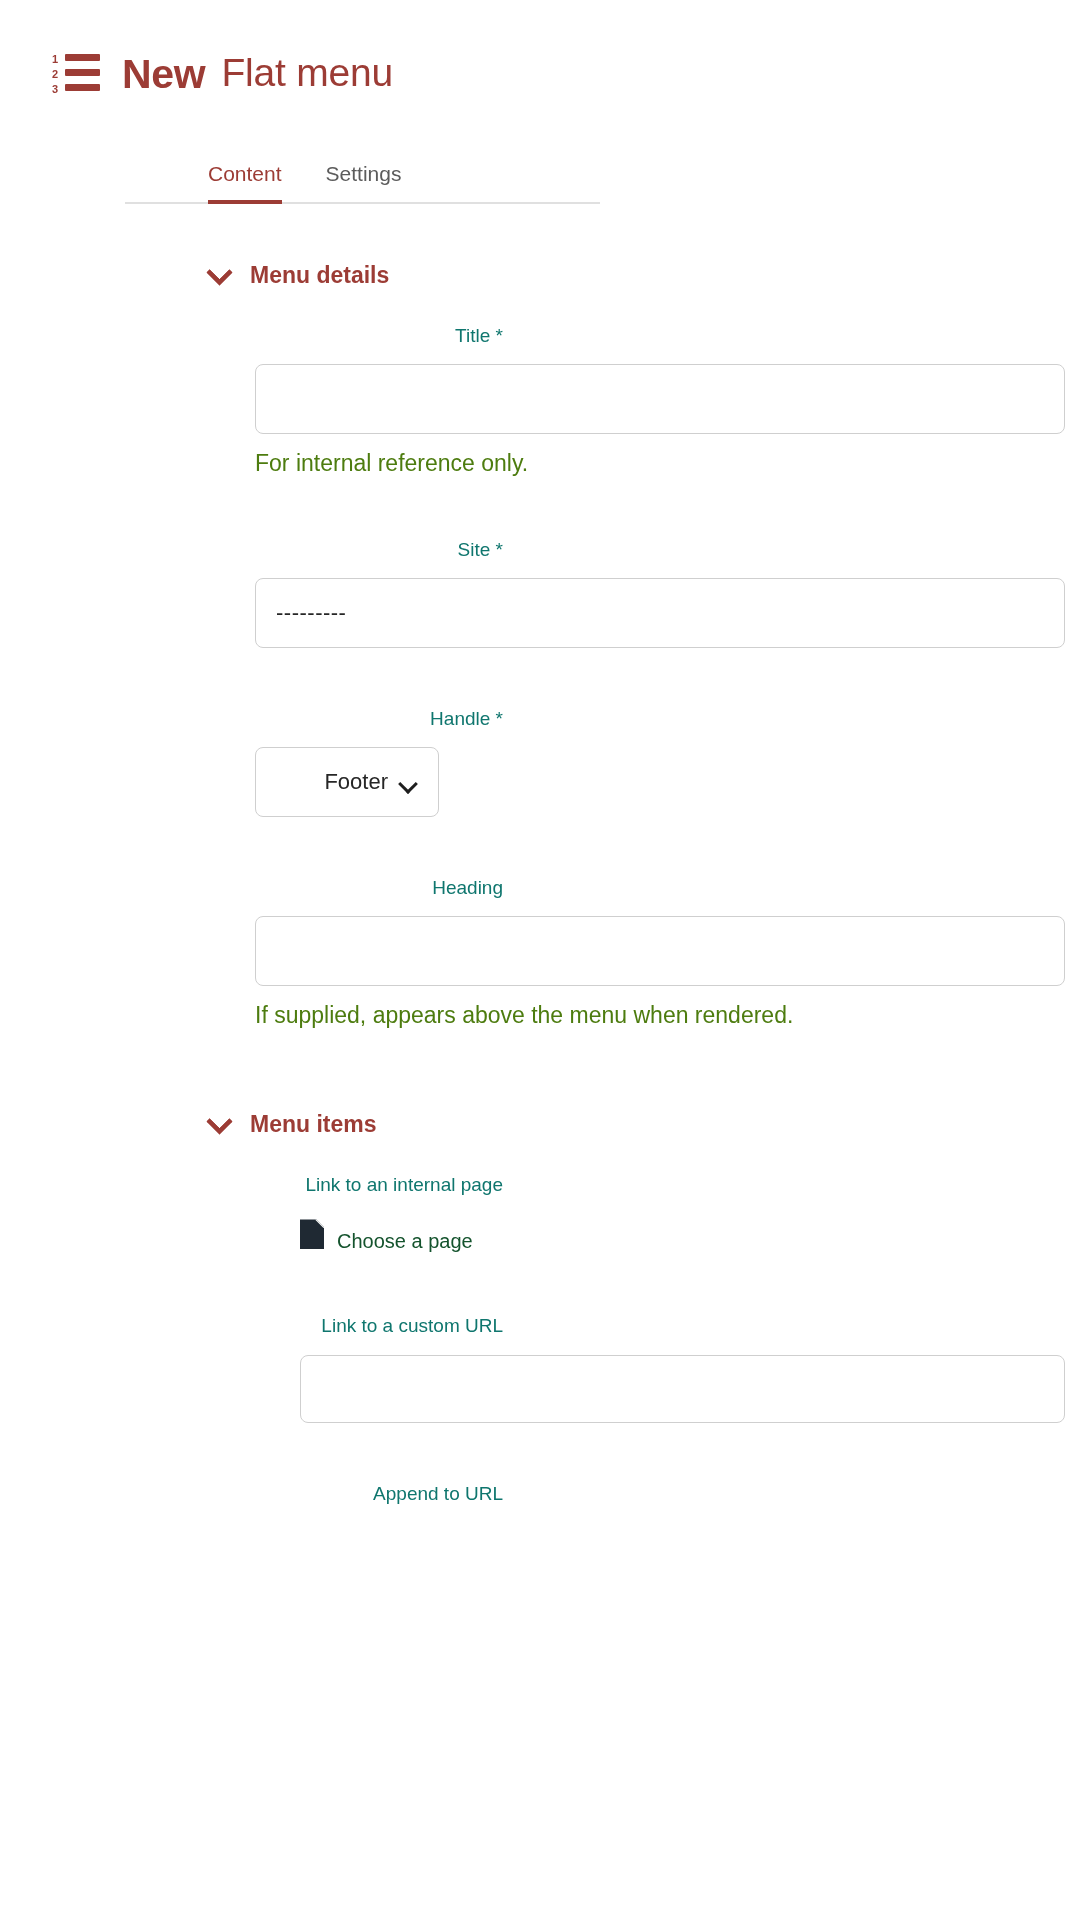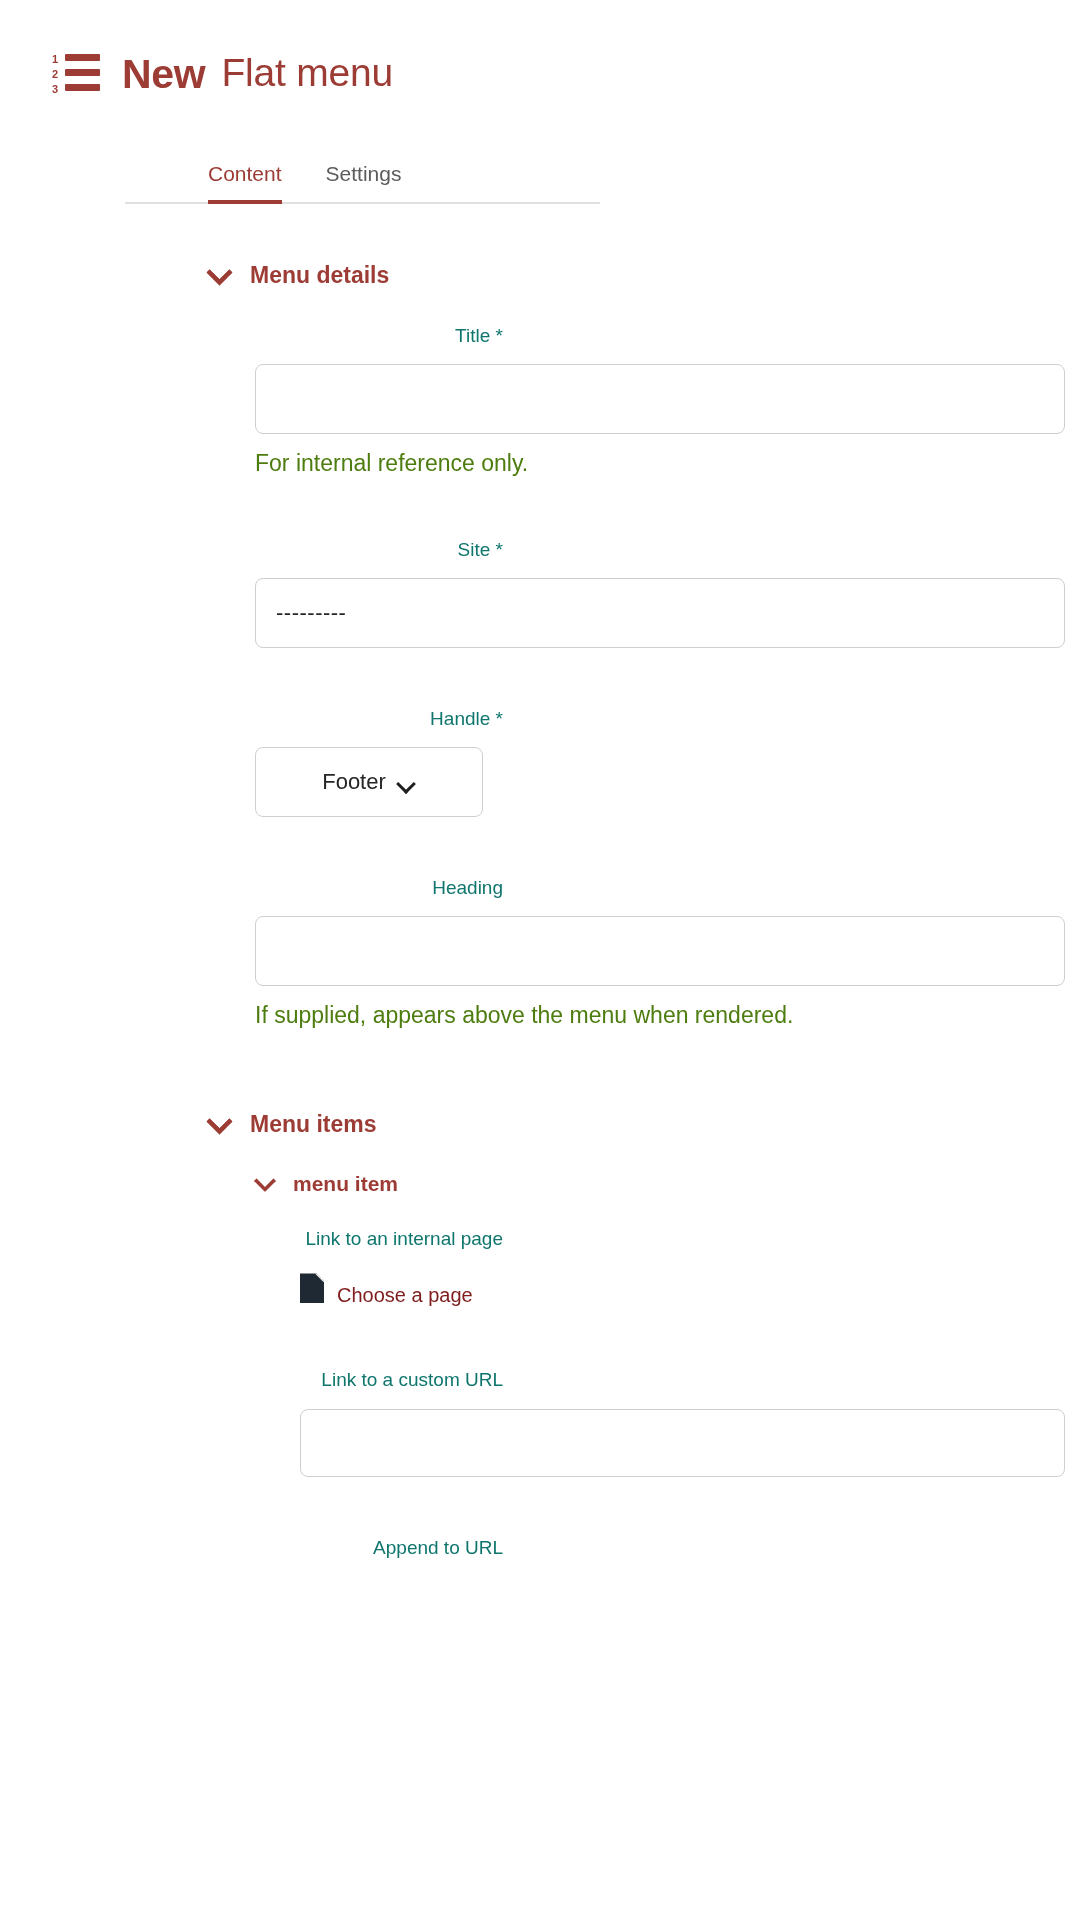--- a/index.html
+++ b/index.html
@@ -200,22 +200,22 @@
     border-radius: 8px;
     background: #fff;
     font-size: 22px;
     color: #262626;
     padding: 0 20px;
     letter-spacing: 0.5px;
     font-family: "Liberation Sans", sans-serif;
     cursor: pointer;
   }
   .select-input.compact {
-    width: 228px;
-    justify-content: center;
+    width: 184px;
+    justify-content: flex-end;
     letter-spacing: normal;
     font-size: 22px;
   }
   .select-chev {
     display: inline-block;
     width: 18px;
     height: 11px;
     position: relative;
     margin-left: 12px;
     flex: 0 0 auto;
@@ -267,21 +267,21 @@
     position: absolute;
     right: 0;
     top: 0;
     width: 9px;
     height: 9px;
     background: #ffffff;
     clip-path: polygon(0 0, 100% 100%, 100% 0);
   }
   .chooser-label {
     font-size: 20px;
-    color: #7f1d1d;
+    color: #14532d;
     margin-top: 15px;
   }
 </style>
 </head>
 <body>
 
 <div class="page">
 
   <div class="header">
     <span class="list-icon">
@@ -354,24 +354,20 @@
       <div class="help-text">If supplied, appears above the menu when rendered.</div>
     </div>
 
     <div class="spacer-lg"></div>
 
     <div class="section-head">
       <span class="chev"></span>
       <span class="section-title">Menu items</span>
     </div>
 
-    <div class="section-head sub">
-      <span class="chev small"></span>
-      <span class="section-title sub">menu item</span>
-    </div>
 
     <div class="field">
       <label class="field-label"><span>Link to an internal page</span></label>
       <button class="chooser">
         <span class="doc-icon"></span>
         <span class="chooser-label">Choose a page</span>
       </button>
     </div>
 
     <div class="spacer-md"></div>

